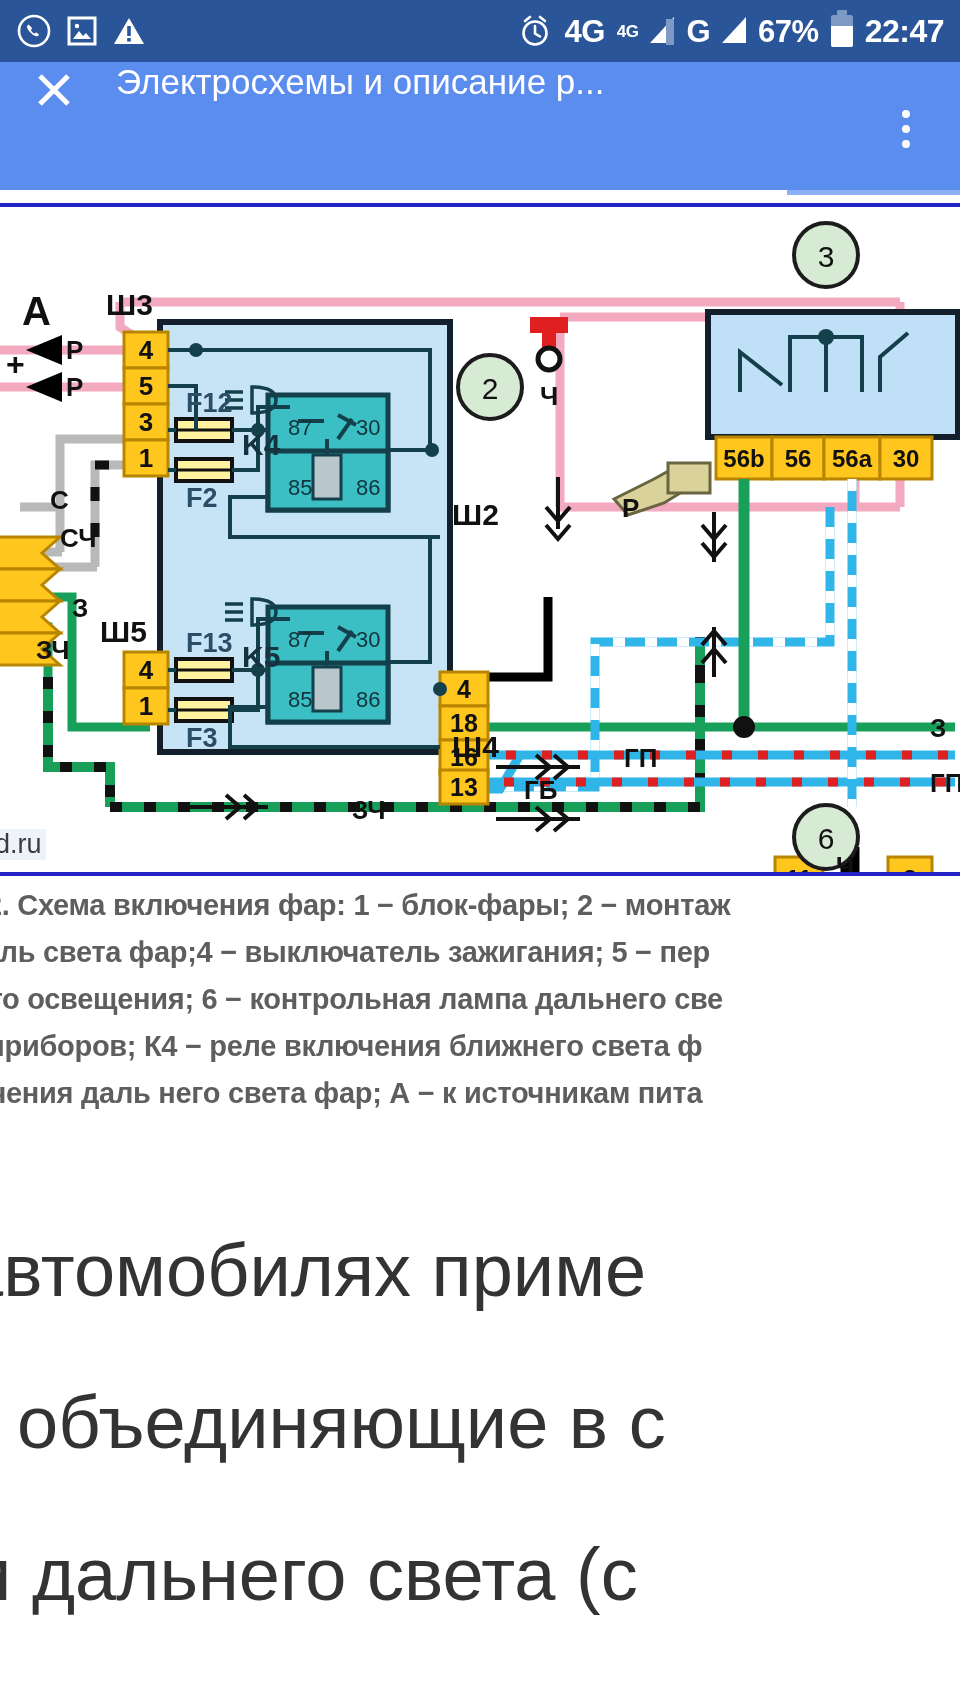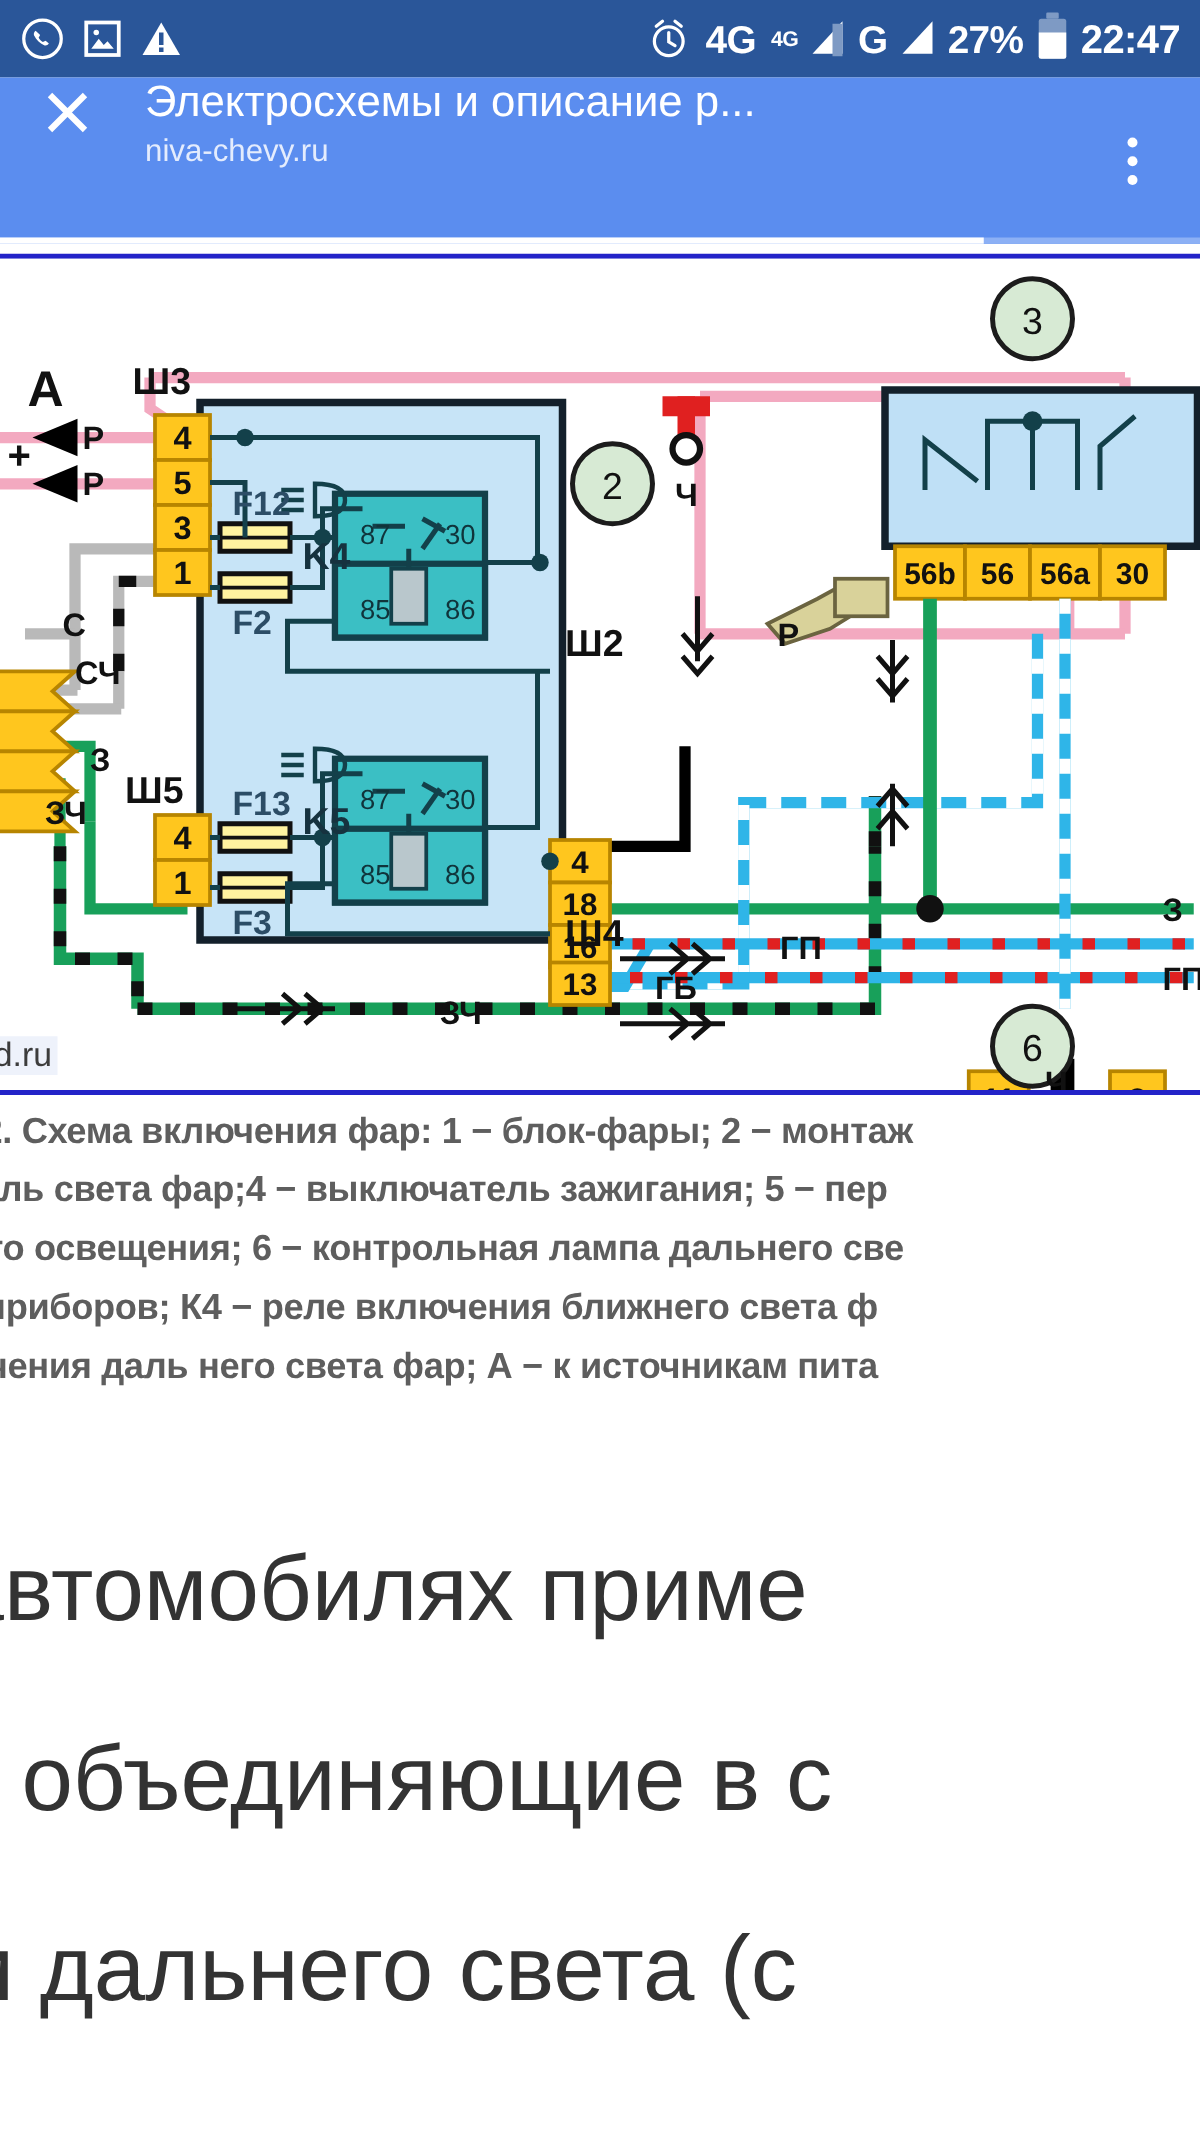--- a/index.html
+++ b/index.html
@@ -178,38 +178,37 @@
     <span class="sb-text small-sup">4G</span>
     <span class="sig-wrap">
       <span class="signal-tri"></span><span class="faded"></span>
     </span>
 
     <span class="sb-text">G</span>
     <span class="sig-wrap">
       <span class="signal-tri"></span>
     </span>
 
-    <span class="sb-text">27%</span>
+    <span class="sb-text">67%</span>
     <span class="batt">
         <span class="fill" style="height: 67%;"></span>
       </span>
 
     <span class="clock-time">22:47</span>
   </div>
 </div>
 
 <div class="ctab">
   <div class="ctab-close">
     <svg width="48" height="48" viewBox="0 0 48 48">
       <path d="M10 10 L38 38 M38 10 L10 38" stroke="#fff" stroke-width="5" stroke-linecap="butt"></path>
     </svg>
   </div>
   <div class="ctab-titles">
     <div class="ctab-title">Электросхемы и описание р...</div>
-    <div class="ctab-url">niva-chevy.ru</div>
   </div>
   <div class="ctab-menu">
     <i></i>
     <i></i>
     <i></i>
   </div>
   <div class="ctab-progress">
     <div class="bar" style="width: 82%;"></div>
   </div>
 </div>

